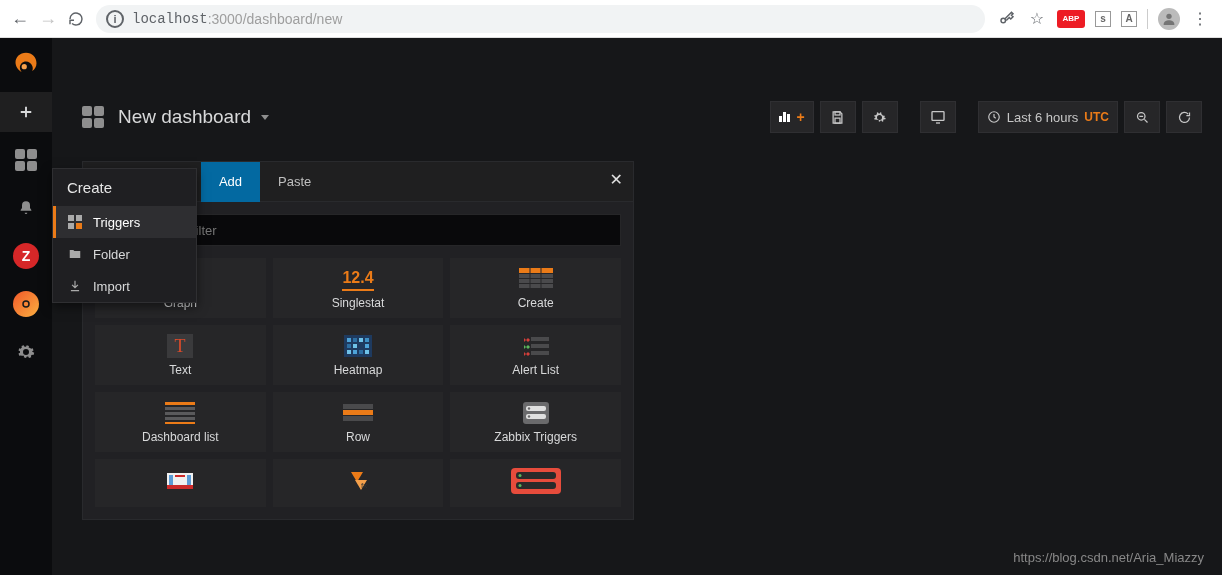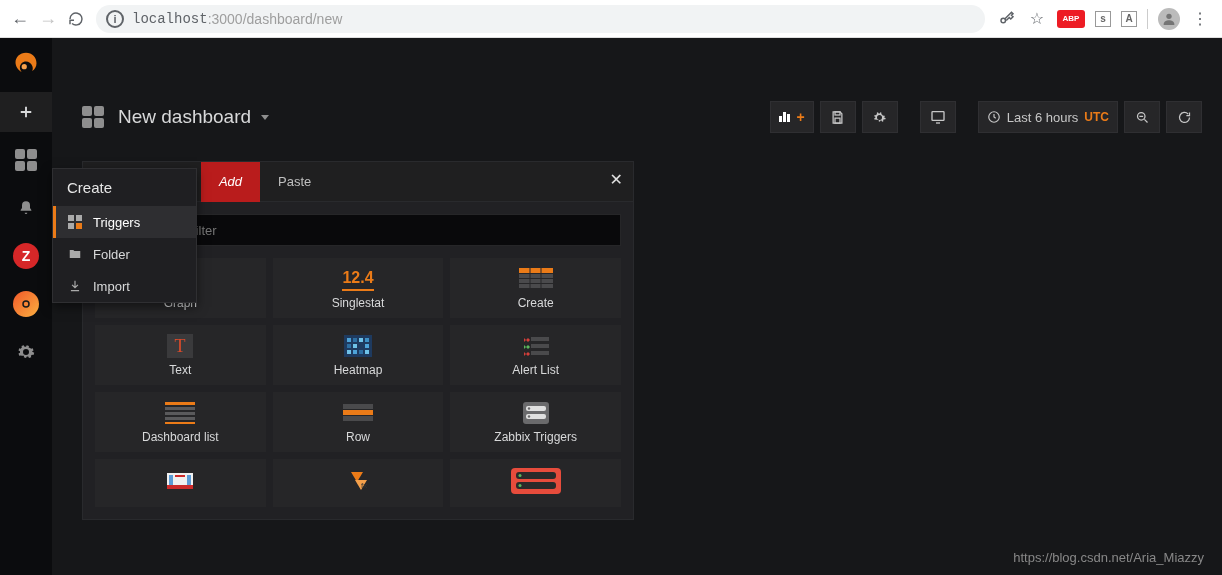--- a/index.html
+++ b/index.html
@@ -38,21 +38,21 @@
   .topbar-right { display:flex; gap:6px; align-items:center;}
   .tb-btn { height:32px; min-width:36px; padding:0 8px; background:#262628; border:1px solid #2f2f32; display:flex; align-items:center; justify-content:center; color:#c7c7c7; font-size:13px; cursor:pointer; gap:6px;}
   .tb-btn .bars { display:flex; align-items:flex-end; gap:1px;}
   .tb-btn .bars span{width:3px;background:#fff;}
   .tb-btn .plus { color:#eb7b18; font-weight:bold; font-size:14px; margin-left:1px;}
   .utc { color:#eb7b18; font-size:12px; font-weight:600;}
 
   .panel-box { margin-top:24px; width:552px; background:#212124; border:1px solid #292a2d; position:relative;}
   .tabs { display:flex; align-items:center; height:40px; background:#1f1f20; border-bottom:1px solid #292a2d; position:relative;}
   .tab { height:40px; display:flex; align-items:center; padding:0 18px; color:#bfbfbf; font-size:13px; cursor:pointer;}
-  .tab.active { background:#b91c1c; color:#fff;font-style:italic;}
+  .tab.active { background:#0369a1; color:#fff;}
   .tab.newpanel { gap:8px;justify-content:flex-end;}
   .panel-close { position:absolute; right:10px; top:8px; color:#e0e0e0; font-size:16px; cursor:pointer;}
   .filter { margin:12px; }
   .filter input { width:100%; height:32px; background:#09090b; border:1px solid #262628; color:#c7c7c7; padding:0 10px; font-size:13px; outline:none;}
   .grid { display:grid; grid-template-columns: repeat(3, 1fr); gap:7px; padding:0 12px 12px 12px;}
   .card { height:60px; background:#262628; display:flex; flex-direction:column; align-items:center; justify-content:center; gap:5px; cursor:pointer; font-size:12px; color:#d8d9da; overflow:hidden;}
   .card .ic { height:24px; display:flex; align-items:center; justify-content:center;}
   .card.lastrow { height:48px;}
 
   

